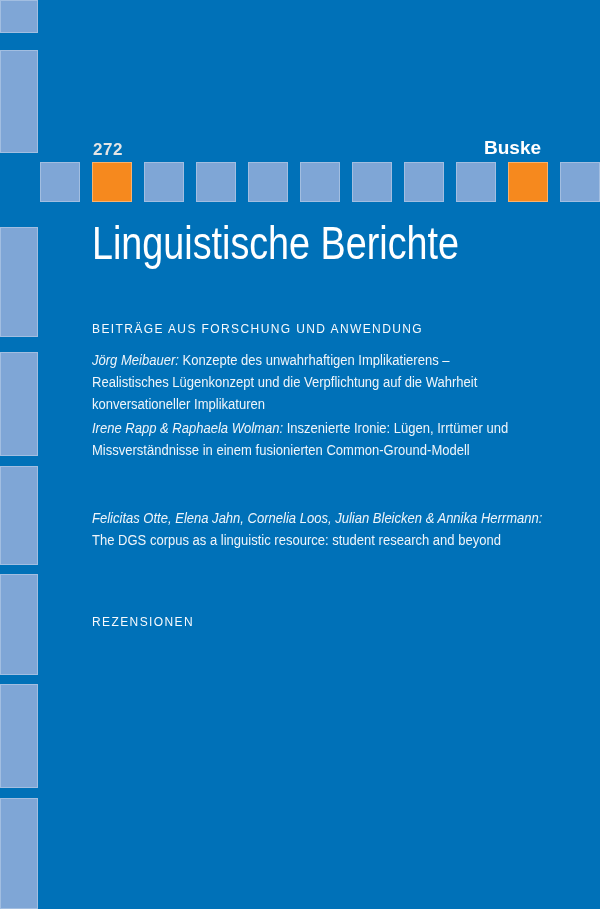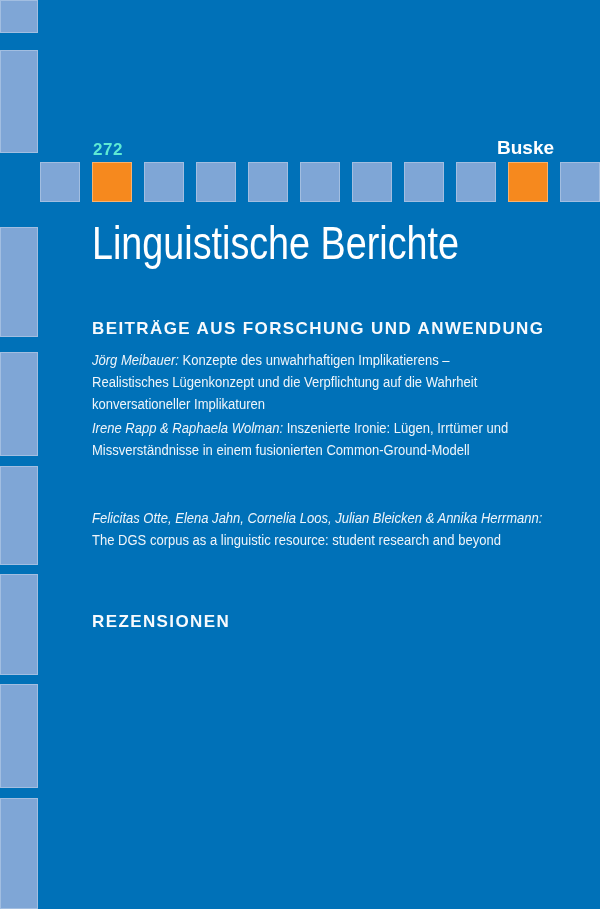--- a/index.html
+++ b/index.html
@@ -13,34 +13,34 @@
     box-shadow:inset 0 0 0 1px rgba(255,255,255,.28);
   }
   .squares-row{position:absolute;left:40px;top:162px;display:flex;gap:12px;}
   .sq{
     flex:0 0 auto;width:40px;height:40px;background:#7FA6D6;
     box-shadow:inset 0 0 0 1px rgba(255,255,255,.28);
   }
   .sq.orange{background:#F6891E;box-shadow:inset 0 0 0 1px rgba(255,255,255,.35);}
   .issue-label{
     position:absolute;left:93px;top:141px;font-size:17px;font-weight:bold;
-    color:#5eead4;letter-spacing:.5px;line-height:1;
+    color:#e5e5e5;letter-spacing:.5px;line-height:1;
   }
   .publisher-label{
-    position:absolute;left:497px;top:138px;font-size:19px;font-weight:bold;
+    position:absolute;left:484px;top:138px;font-size:19px;font-weight:bold;
     color:#FFFFFF;line-height:1;
   }
   .journal-title{
     position:absolute;left:92px;top:220px;font-size:46px;font-weight:400;
     color:#FFFFFF;line-height:1;white-space:nowrap;
     transform:scaleX(.82);transform-origin:left top;
   }
   .sec-h{
-    position:absolute;left:92px;font-size:17px;letter-spacing:1.4px;
-    color:#F7FAFD;line-height:16px;white-space:nowrap;font-weight:bold;
+    position:absolute;left:92px;font-size:12px;letter-spacing:1.4px;
+    color:#F7FAFD;line-height:16px;white-space:nowrap;
   }
   .para{
     position:absolute;left:92px;font-size:14px;line-height:22px;color:#EFF5FA;
     transform:scaleX(.93);transform-origin:left top;white-space:nowrap;
   }
   .para .pline span{white-space:pre;}
   .it{font-style:italic;}
 </style>
 </head>
 <body>

